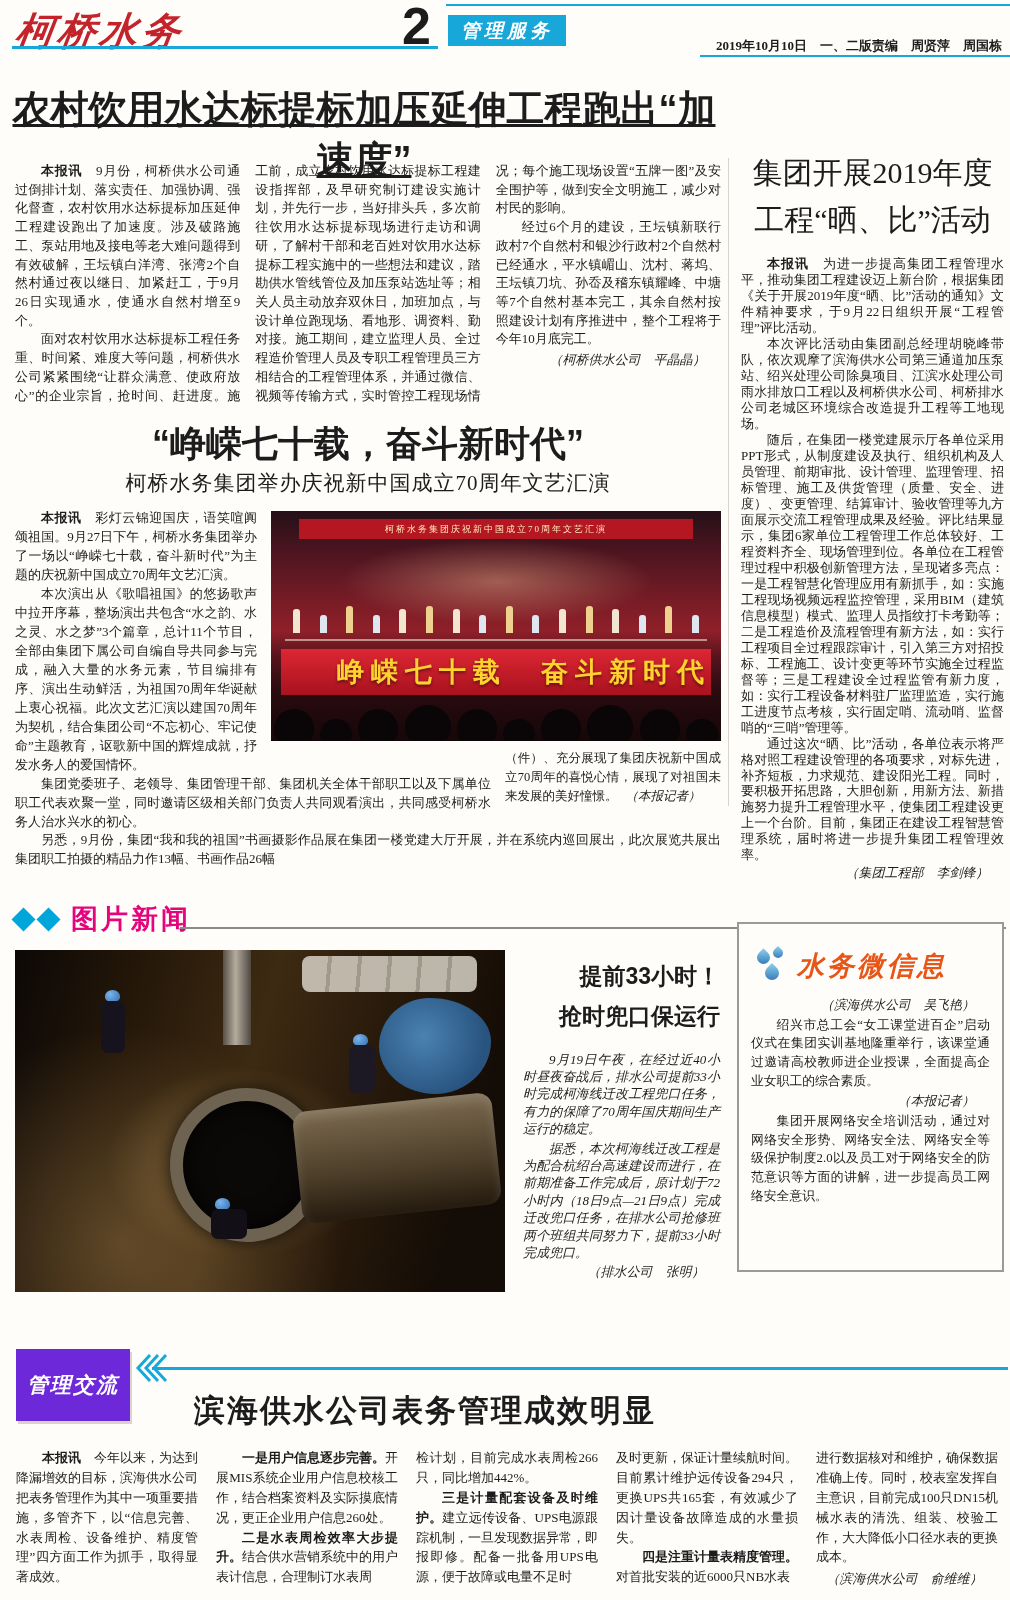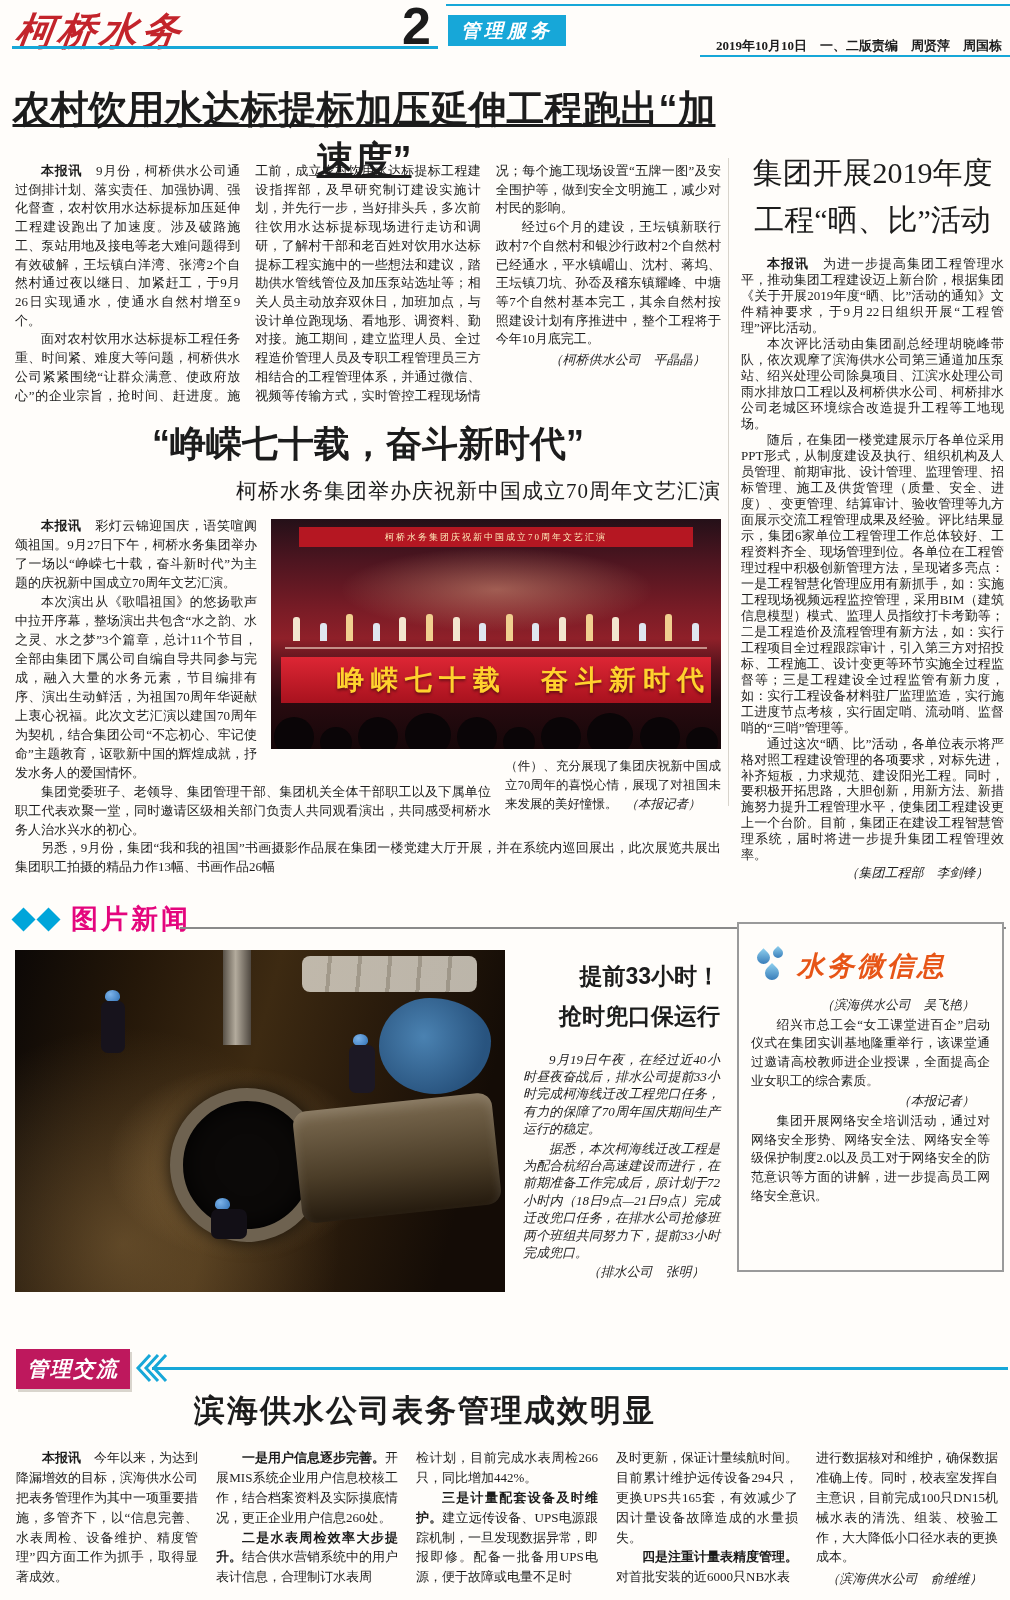--- a/index.html
+++ b/index.html
@@ -29,21 +29,21 @@
   .main-body{left:15px;top:162px;width:706px;height:246px;column-count:3;column-gap:15px;
              font-size:13px;line-height:1.44;overflow:hidden;}
   
   .divider-v{left:728px;top:158px;width:1px;height:648px;background:#d8d4cc;}
   .art2{left:741px;top:150px;width:263px;}
   .art2 h2{margin:0;text-align:center;font-size:30px;line-height:1.55;font-weight:400;letter-spacing:0px;}
   .a2body{margin-top:13px;font-size:13px;line-height:1.23;}
   
   .art3{left:15px;top:420px;width:706px;}
   .g-title{margin:0;text-align:center;font-size:36px;font-weight:900;font-family:"Liberation Sans",sans-serif;}
-  .g-sub{margin-top:8px;text-align:right;font-size:21px;letter-spacing:1px;}
+  .g-sub{margin-top:0;text-align:center;font-size:21px;letter-spacing:1px;}
   .g-body{margin-top:12px;font-size:13px;line-height:1.46;}
   figure.stage{float:right;width:450px;height:230px;margin:2px 0 6px 14px;position:relative;overflow:hidden;
      background:linear-gradient(180deg,#241018 0%,#4d1520 18%,#7a1c26 40%,#8f2029 52%,#55131c 64%,#2a0b10 78%,#150709 100%);}
   .stage-glow{position:absolute;top:28px;left:15%;width:70%;height:85px;
      background:radial-gradient(ellipse,rgba(255,205,160,.38),transparent 70%);}
   .stage-topbanner{position:absolute;top:8px;left:28px;right:28px;height:20px;background:#b51722;color:#ffe9b8;
      font-size:9px;line-height:20px;text-align:center;letter-spacing:2px;white-space:nowrap;overflow:hidden;}
   .performers{position:absolute;top:88px;left:22px;right:22px;height:34px;display:flex;
      justify-content:space-between;align-items:flex-end;}
   .performers i{width:7px;border-radius:3px 3px 0 0;}
@@ -105,22 +105,22 @@
   .drops{position:relative;width:32px;height:36px;display:inline-block;margin-right:8px;}
   .drops i{position:absolute;background:linear-gradient(135deg,#8fd0ef,#2a6fb0);
      border-radius:0 50% 50% 50%;transform:rotate(45deg);display:block;}
   .drops .d1{left:0;top:3px;width:13px;height:13px;}
   .drops .d2{left:16px;top:0;width:10px;height:10px;}
   .drops .d3{left:8px;top:18px;width:14px;height:14px;}
   .wx-title{font-size:27px;font-weight:900;font-style:italic;color:#e75517;letter-spacing:3px;}
   .wx-box .para{font-size:12.8px;line-height:1.46;}
   .wx-box .byline{font-size:12.8px;line-height:1.46;margin-bottom:1px;}
   
-  .mgmt-badge{left:16px;top:1349px;background:#be185d;color:#fff;font-size:21px;font-weight:900;
-     font-style:italic;padding:6px 11px;letter-spacing:2px;font-family:"Liberation Sans",sans-serif;
+  .mgmt-badge{left:16px;top:1349px;background:#6d28d9;color:#fff;font-size:21px;font-weight:900;
+     font-style:italic;padding:22px 11px;letter-spacing:2px;font-family:"Liberation Sans",sans-serif;
      box-shadow:2px 3px 0 #d9d5cd;}
   .mgmt-chevrons{left:132px;top:1352px;}
   .mgmt-line{left:152px;top:1367px;width:856px;height:3px;background:#17a7d8;}
   .mgmt-title{left:0;top:1390px;width:850px;margin:0;text-align:center;font-size:31px;font-weight:900;
      letter-spacing:2px;font-family:"Liberation Sans",sans-serif;}
   .mgmt-body{left:16px;top:1448px;width:982px;height:152px;display:grid;
      grid-template-columns:repeat(5,1fr);column-gap:18px;font-size:13px;line-height:1.53;overflow:hidden;}
   .mcol{overflow:hidden;}
 </style>
 </head>

